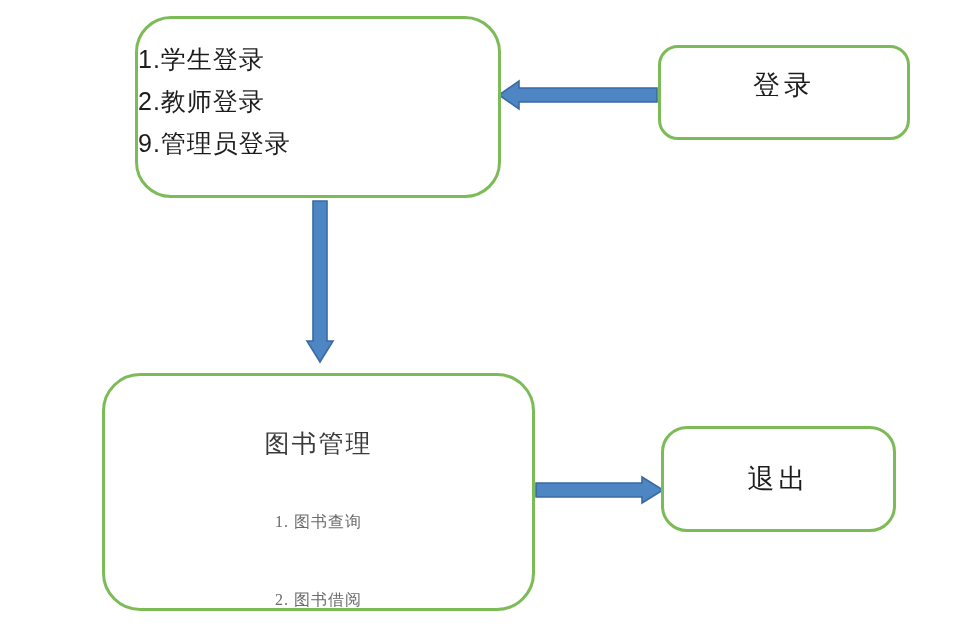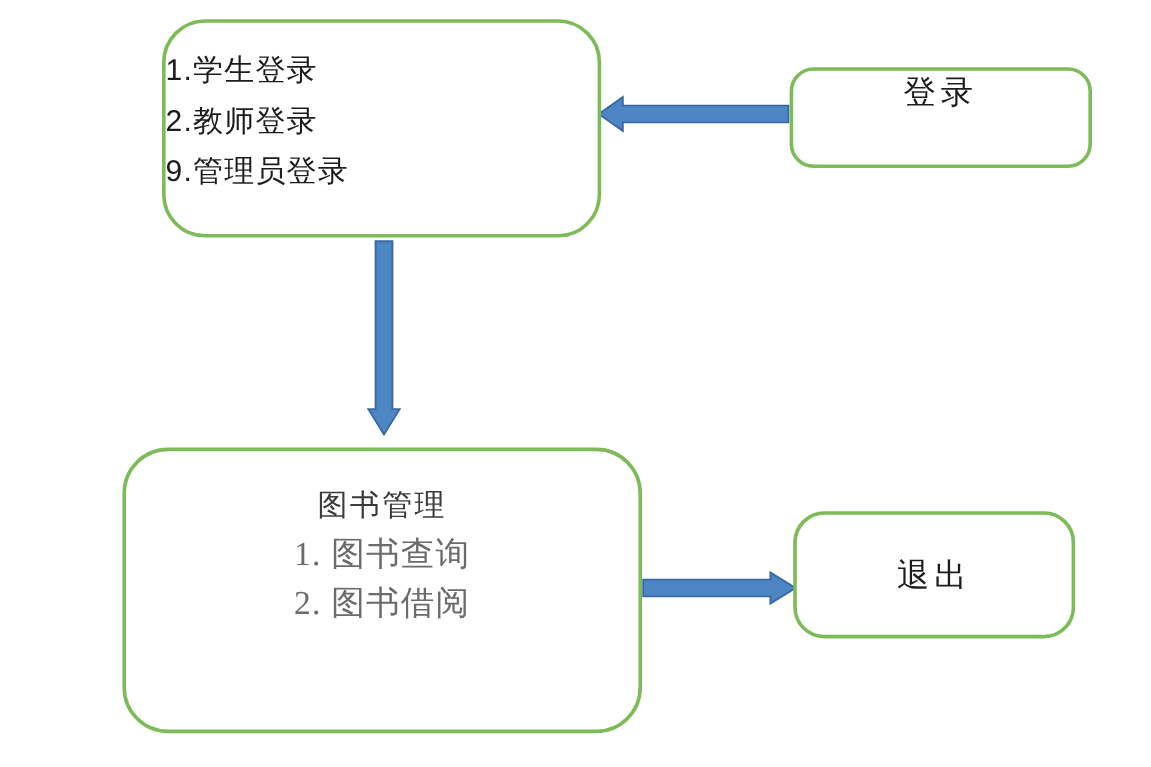--- a/index.html
+++ b/index.html
@@ -33,50 +33,51 @@
     padding-top: 19px;
     text-align: left;
   }
   .node-login-menu .line {
     font-size: 25px;
     line-height: 42px;
     color: var(--text-primary);
     letter-spacing: 1px;
   }
   .node-login {
-    left: 658px; top: 56px;
-    width: 252px; height: 84px;
+    left: 658px; top: 45px;
+    width: 252px; height: 95px;
     border-radius: 20px;
-    display: flex; justify-content: center;
+    display: flex; align-items: center; justify-content: center;
     padding-bottom: 16px;
   }
   .node-login .label, .node-exit .label {
     font-size: 27px;
     color: var(--text-primary);
     letter-spacing: 4px;
   }
   .node-book-mgmt {
     left: 102px; top: 373px;
     width: 433px; height: 238px;
     border-radius: 38px;
-    padding-top: 24px;
+    padding-top: 46px;
     text-align: center;
   }
   .node-book-mgmt .title {
     font-size: 25px;
     line-height: 42px;
     color: var(--text-title);
     letter-spacing: 2px;
   }
   .node-book-mgmt .item {
     font-family: "Liberation Serif", "DejaVu Serif", serif;
-    font-size: 28px;
+    font-size: 16px;
     line-height: 41px;
     color: var(--text-muted);
     letter-spacing: 1px;
+    margin-top: 37px;
   }
   .node-exit {
     left: 661px; top: 426px;
     width: 235px; height: 106px;
     border-radius: 26px;
     display: flex; align-items: center; justify-content: center;
   }
   svg.arrows {
     position: absolute;
     left: 0; top: 0;

